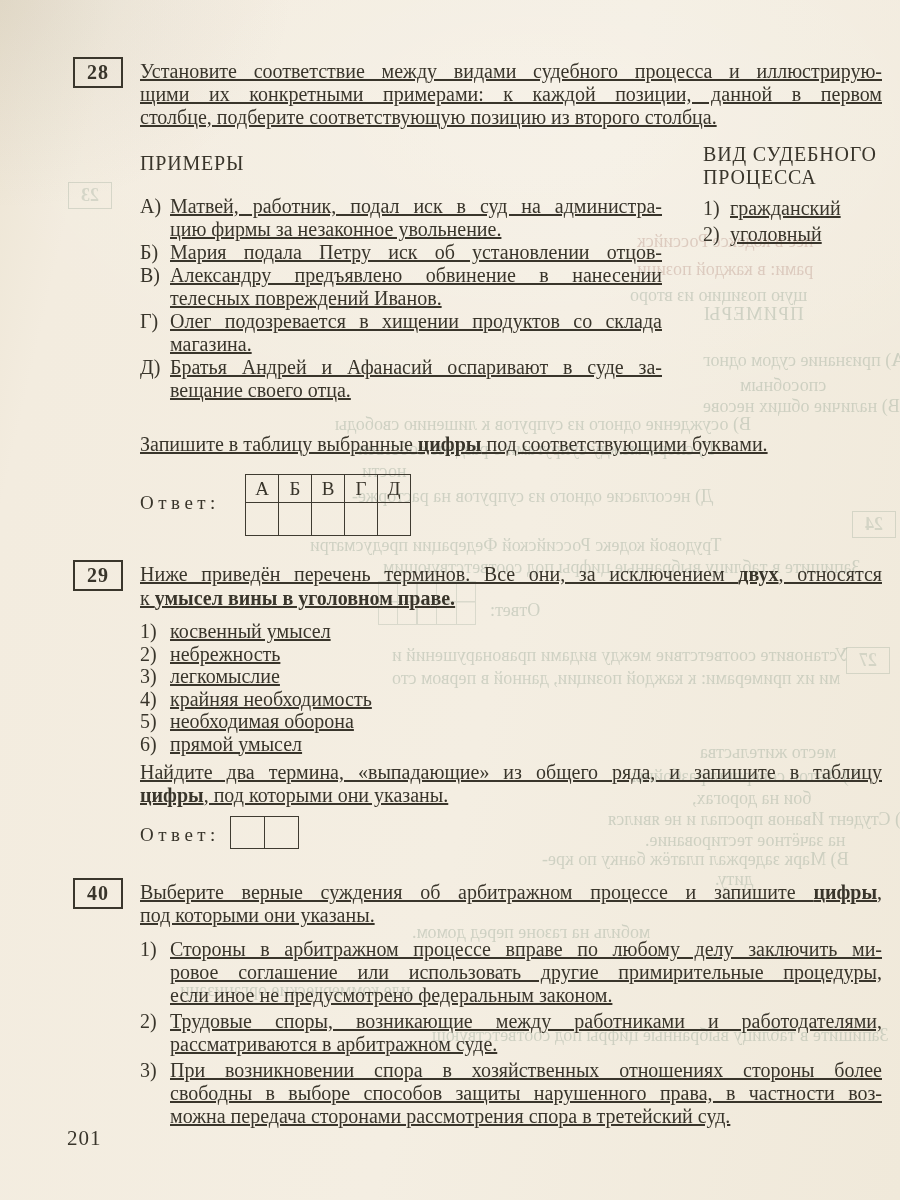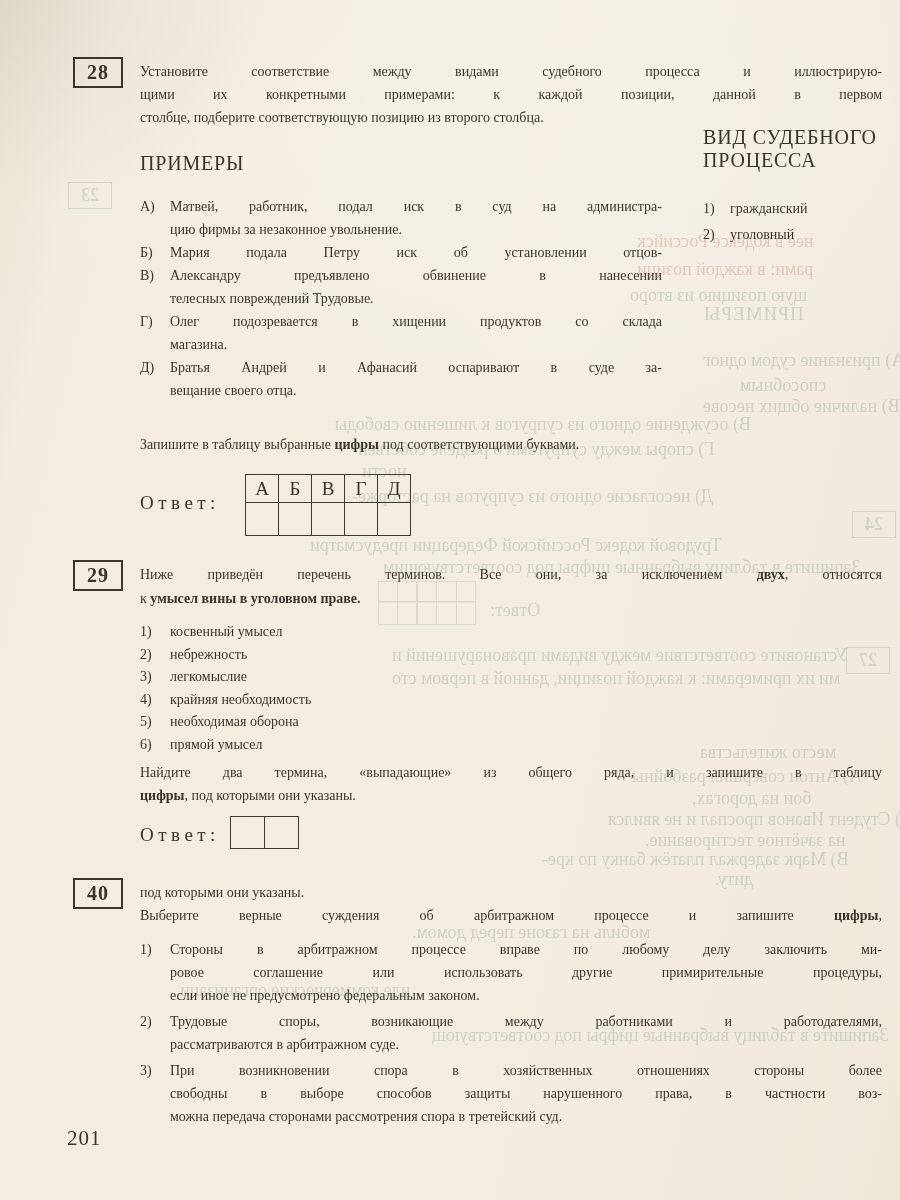--- a/index.html
+++ b/index.html
@@ -7,21 +7,21 @@
   .page{
     position:relative;width:900px;height:1200px;overflow:hidden;
     font-family:"Liberation Serif","DejaVu Serif",serif;
     color:#39352b;
     background:
       radial-gradient(420px 300px at 0% 0%, rgba(120,108,86,.10), transparent 70%),
       radial-gradient(900px 500px at 60% 10%, rgba(255,255,255,.20), transparent 65%),
       linear-gradient(103deg,#ece4d3 0%,#f3ecdf 10%,#f4eee2 55%,#f0e9da 100%);
   }
   .abs{position:absolute;}
-  .txt{font-size:14px;line-height:23px;}
+  .txt{font-size:20px;line-height:23px;text-decoration:underline;}
   .line{height:23px;white-space:nowrap;}
   .wline{height:23px;}
   .jl{text-align:justify;text-align-last:justify;white-space:normal;}
   b,.bold{font-weight:700;}
 
   
   .qbox{
     width:46px;height:27px;border:2px solid #3a362c;
     display:flex;align-items:center;justify-content:center;
     font-size:20px;font-weight:700;letter-spacing:1px;background:transparent;
@@ -123,39 +123,39 @@
 
   <div class="abs qbox" style="left:73px;top:57px">28</div>
 
   <div class="abs txt" style="left:140px;top:60px;width:742px">
     <div class="wline jl">Установите соответствие между видами судебного процесса и иллюстрирую-</div>
     <div class="wline jl">щими их конкретными примерами: к каждой позиции, данной в первом</div>
     <div class="wline">столбце, подберите соответствующую позицию из второго столбца.</div>
   </div>
 
   <div class="abs colhead" style="left:140px;top:152px">ПРИМЕРЫ</div>
-  <div class="abs colhead" style="left:703px;top:126px;width:180px">
+  <div class="abs colhead" style="left:703px;top:143px;width:180px">
     <div class="wline">ВИД СУДЕБНОГО</div>
     <div class="wline">ПРОЦЕССА</div>
   </div>
 
   <div class="abs txt" style="left:140px;top:195px;width:522px">
     <div class="hang">
       <span class="lbl">А)</span>
       <div class="wline jl">Матвей, работник, подал иск в суд на администра-</div>
       <div class="wline">цию фирмы за незаконное увольнение.</div>
     </div>
     <div class="hang">
       <span class="lbl">Б)</span>
       <div class="wline jl">Мария подала Петру иск об установлении отцов-</div>
     </div>
     <div class="hang">
       <span class="lbl">В)</span>
       <div class="wline jl">Александру предъявлено обвинение в нанесении</div>
-      <div class="wline">телесных повреждений Трудовые.</div>
+      <div class="wline">телесных повреждений Иванов.</div>
     </div>
     <div class="hang">
       <span class="lbl">Г)</span>
       <div class="wline jl">Олег подозревается в хищении продуктов со склада</div>
       <div class="wline">магазина.</div>
     </div>
     <div class="hang">
       <span class="lbl">Д)</span>
       <div class="wline jl">Братья Андрей и Афанасий оспаривают в суде за-</div>
       <div class="wline">вещание своего отца.</div>
@@ -220,22 +220,22 @@
         <tr>
       <td></td>
       <td></td>
     </tr>
   </tbody>
     </table>
 
   <div class="abs qbox" style="left:73px;top:878px">40</div>
 
   <div class="abs txt" style="left:140px;top:881px;width:742px">
+    <div class="wline jl"><span>Выберите верные суждения об арбитражном процессе и запишите </span><b>цифры</b><span>,</span></div>
     <div class="wline">под которыми они указаны.</div>
-    <div class="wline jl"><span>Выберите верные суждения об арбитражном процессе и запишите </span><b>цифры</b><span>,</span></div>
   </div>
 
   <div class="abs txt" style="left:140px;top:938px;width:742px">
     <div class="hang gap3">
       <span class="lbl">1)</span>
       <div class="wline jl">Стороны в арбитражном процессе вправе по любому делу заключить ми-</div>
       <div class="wline jl">ровое соглашение или использовать другие примирительные процедуры,</div>
       <div class="wline">если иное не предусмотрено федеральным законом.</div>
     </div>
     <div class="hang gap3">

